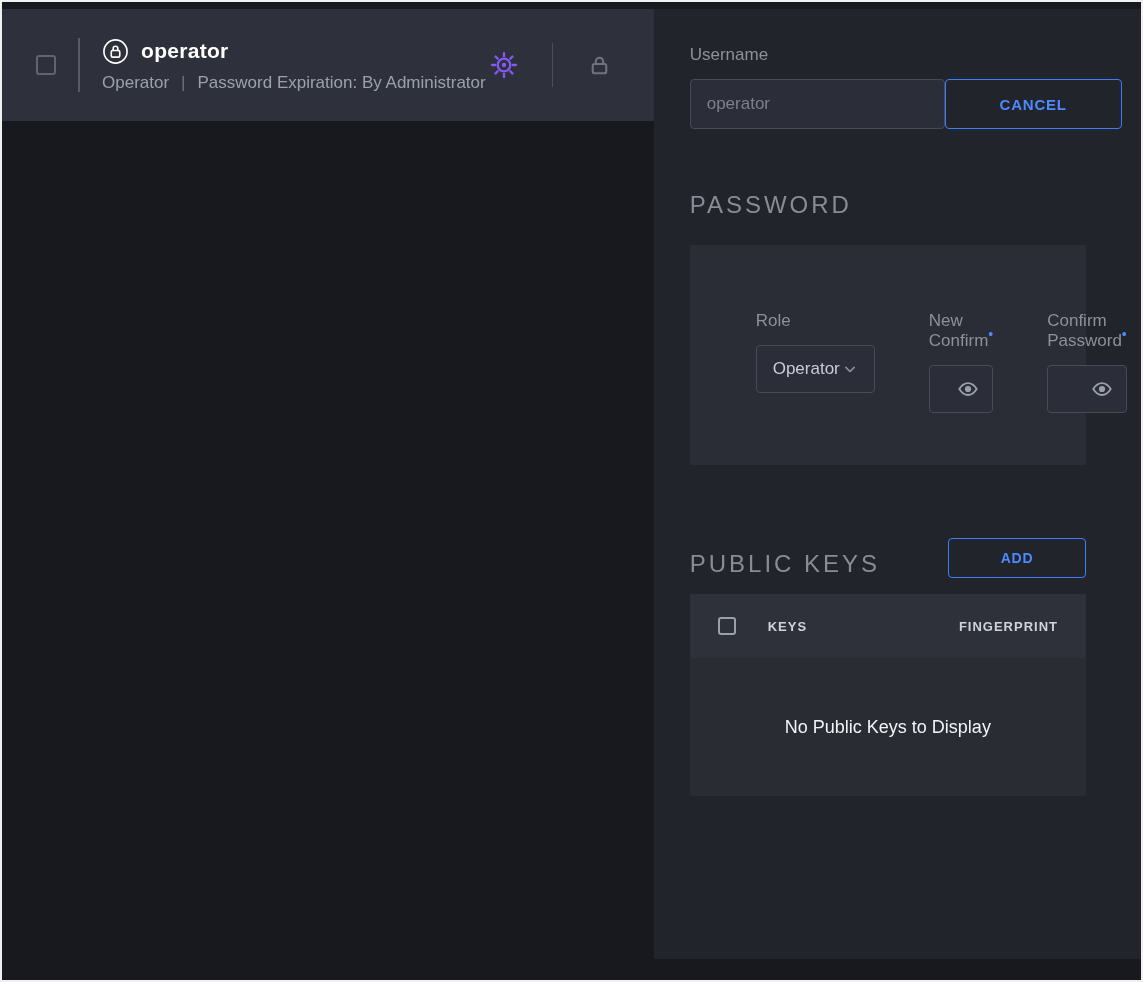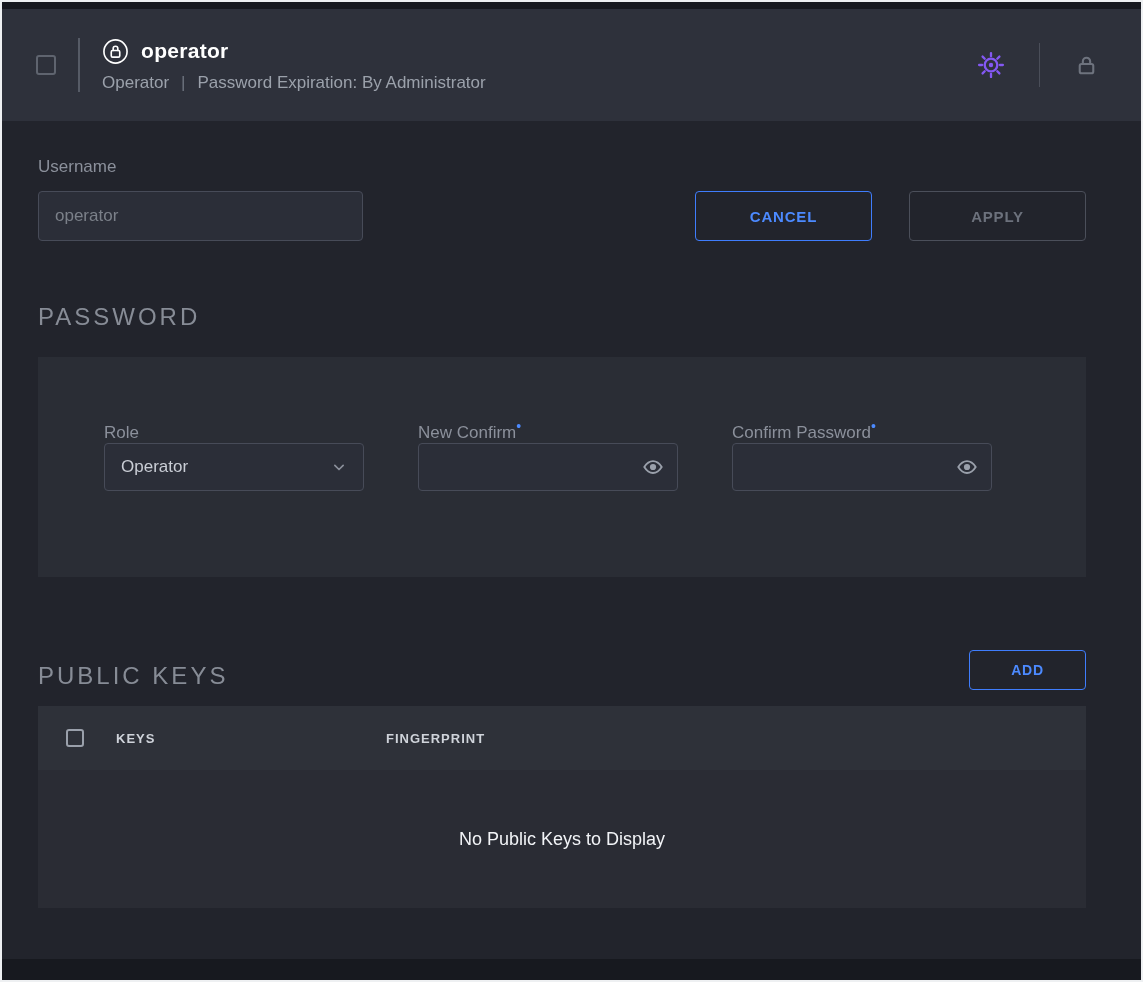--- a/index.html
+++ b/index.html
@@ -3,21 +3,21 @@
 <meta charset="utf-8">
 <style>
   * { box-sizing: border-box; }
   html, body { margin: 0; padding: 0; background: #0e1013; }
   body { font-family: "Liberation Sans", "DejaVu Sans", sans-serif; }
 
   .frame {
     width: 1143px; height: 982px;
     border: 2px solid #eef0f2;
     background: #17191f;
-    display: flex; flex-direction: column;
+    display: flex; flex-direction: row;
     padding-top: 7px;
     overflow: hidden;
   }
 
   
   .header {
     height: 112px;
     background: #2e313b;
     display: flex; align-items: center;
     padding: 0 38px 0 34px;
@@ -109,21 +109,21 @@
   .password-heading { margin-top: 62px; }
 
   .password-panel {
     margin-top: 26px;
     height: 220px;
     background: #2a2d35;
     padding: 66px 66px 0 66px;
     display: flex; gap: 54px;
   }
   .panel-col { width: 260px; display: flex; flex-direction: column; }
-  .panel-col .field-label { }
+  .panel-col .field-label { margin-bottom: 14px; }
   .req-dot {
     color: #4c8aff; font-size: 14px; vertical-align: super; line-height: 0;
   }
   .select-box {
     height: 48px;
     background: #2b2e38;
     border: 1px solid #474b58;
     border-radius: 4px;
     display: flex; align-items: center; justify-content: space-between;
     padding: 0 14px 0 16px;
@@ -146,21 +146,21 @@
     transform: translateY(-50%);
     background: none; border: none; padding: 2px; cursor: pointer;
     display: flex;
   }
 
   .pubkeys-header {
     margin-top: 73px;
     display: flex; align-items: flex-end; justify-content: space-between;
   }
   .btn-add {
-    width: 117px; height: 40px;
+    width: 138px; height: 40px;
     border: 1px solid #3f7dfd; border-radius: 4px;
     background: transparent;
     color: #4c8aff; font-size: 14px; font-weight: bold; letter-spacing: 0.8px;
     cursor: pointer;
     font-family: "Liberation Sans", "DejaVu Sans", sans-serif;
   }
 
   .table { margin-top: 16px; }
   .table-head {
     height: 64px;

